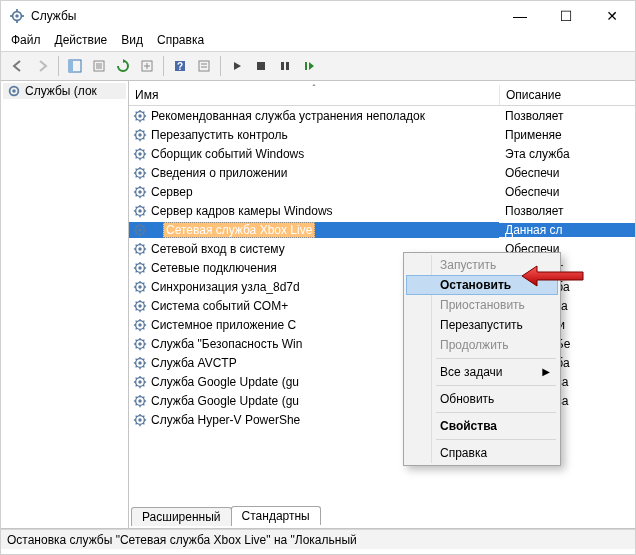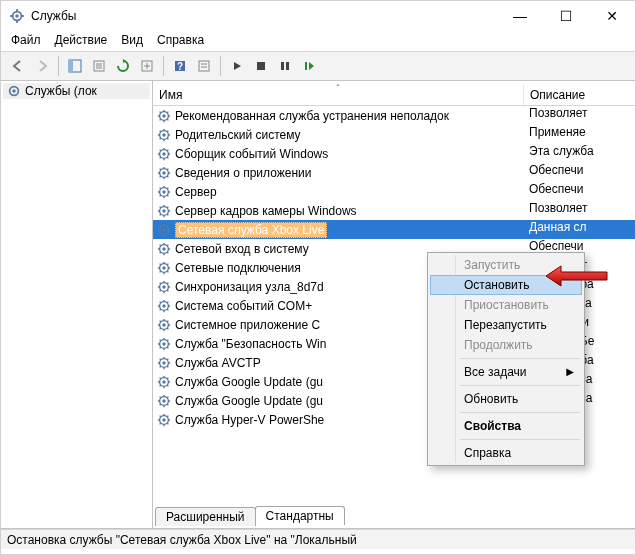--- a/index.html
+++ b/index.html
@@ -60,21 +60,21 @@
     background: #f3f3f3;
   }
   .tool-sep { width: 1px; height: 20px; background: #c4c4c4; margin: 0 3px; }
   
   .main {
     display: flex;
     height: 448px;
     border-bottom: 1px solid #c4c4c4;
   }
   .tree {
-    width: 152px;
+    width: 128px;
     border-right: 1px solid #c4c4c4;
     padding: 2px;
     background: #fff;
   }
   .tree-item {
     display: flex; align-items: center;
     gap: 4px;
     padding: 1px 4px;
     background: #f0f0f0;
     white-space: nowrap;
@@ -99,20 +99,21 @@
     position: absolute; left: 50%; top: -2px; transform: translateX(-50%);
     font-size: 9px; color: #555;
   }
   .list-body {
     flex: 1;
     overflow: hidden;
     position: relative;
   }
   .row {
     display: flex;
+    align-items: center;
     height: 19px;
     white-space: nowrap;
     overflow: hidden;
   }
   .row .namecell {
     width: 370px;
     display: flex; align-items: center;
     padding: 0 4px;
     gap: 4px;
   }
@@ -120,21 +121,21 @@
     flex: 1;
     padding: 0 6px;
     overflow: hidden;
   }
   .row.selected .namecell { background: #2a7ad4; color: #fff; }
   .row.selected .descell { background: #2a7ad4; color: #fff; }
   .row .highlight-name {
     background: #ffc278;
     border: 1px dotted #888;
     padding: 0 2px;
-    margin-left: 0;
+    margin-left: 12px;
   }
   
   .gear {
     width: 14px; height: 14px; flex-shrink: 0;
   }
   
   .context-menu {
     position: absolute;
     left: 274px;
     top: 146px;
@@ -152,21 +153,21 @@
     background: #f2f2f2;
     border-right: 1px solid #dedede;
   }
   .cm-item {
     position: relative;
     padding: 3px 10px 3px 34px;
     color: #000;
     cursor: default;
   }
   .cm-item.disabled { color: #8d8d8d; }
-  .cm-item.hover { background: #c3dcf4; border: 1px solid #8bb9e6; padding: 2px 9px 2px 33px; }
+  .cm-item.hover { background: #c3dcf4; border: 1px solid #8bb9e6; padding: 2px 9px 2px 33px; font-weight: bold; }
   .cm-sep {
     height: 1px;
     background: #d6d6d6;
     margin: 3px 2px 3px 30px;
   }
   .cm-arrow { position: absolute; right: 8px; top: 4px; font-size: 10px; }
   
   .red-arrow {
     position: absolute;
     left: 392px; top: 159px;
@@ -363,21 +364,21 @@
                 <line x1="8" y1="1" x2="8" y2="3"></line>
                 <line x1="8" y1="13" x2="8" y2="15"></line>
                 <line x1="1" y1="8" x2="3" y2="8"></line>
                 <line x1="13" y1="8" x2="15" y2="8"></line>
                 <line x1="3" y1="3" x2="4.5" y2="4.5"></line>
                 <line x1="11.5" y1="11.5" x2="13" y2="13"></line>
                 <line x1="3" y1="13" x2="4.5" y2="11.5"></line>
                 <line x1="11.5" y1="4.5" x2="13" y2="3"></line>
               </g>
             </svg>
-            <span>Родительский систему</span>
+            <span>Перезапустить контроль</span>
           </div>
           <div class="descell">Применяе</div>
         </div>
         <div class="row">
           <div class="namecell">
             <svg class="gear" viewBox="0 0 16 16">
               <circle cx="8" cy="8" r="5" fill="none" stroke="#5a7aa0" stroke-width="1.6"></circle>
               <circle cx="8" cy="8" r="2" fill="#5a7aa0"></circle>
               <g stroke="#5a7aa0" stroke-width="1.6">
                 <line x1="8" y1="1" x2="8" y2="3"></line>

